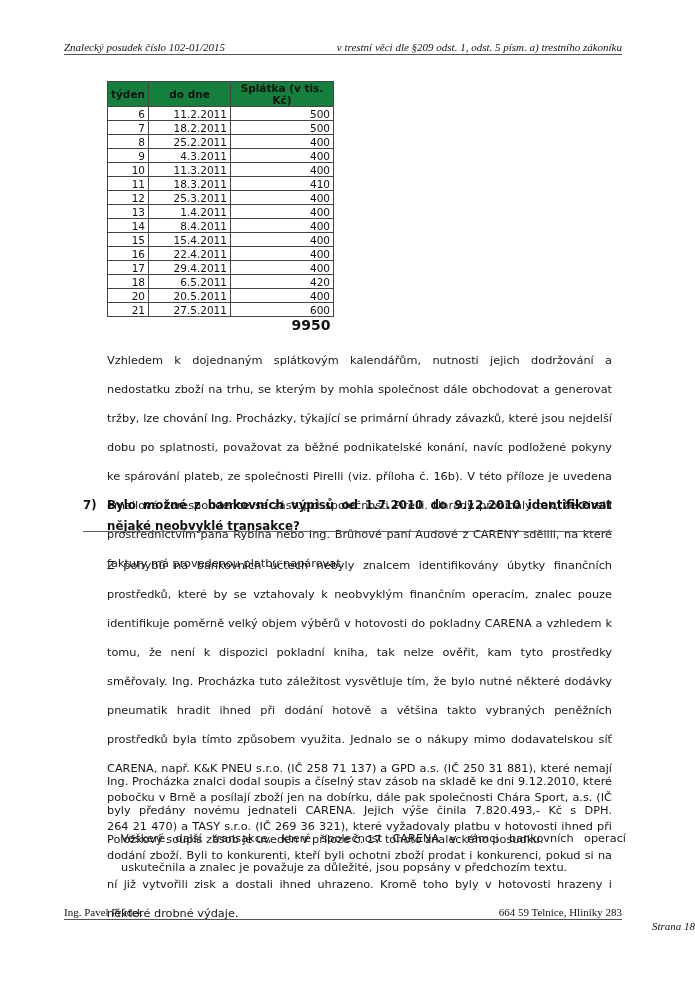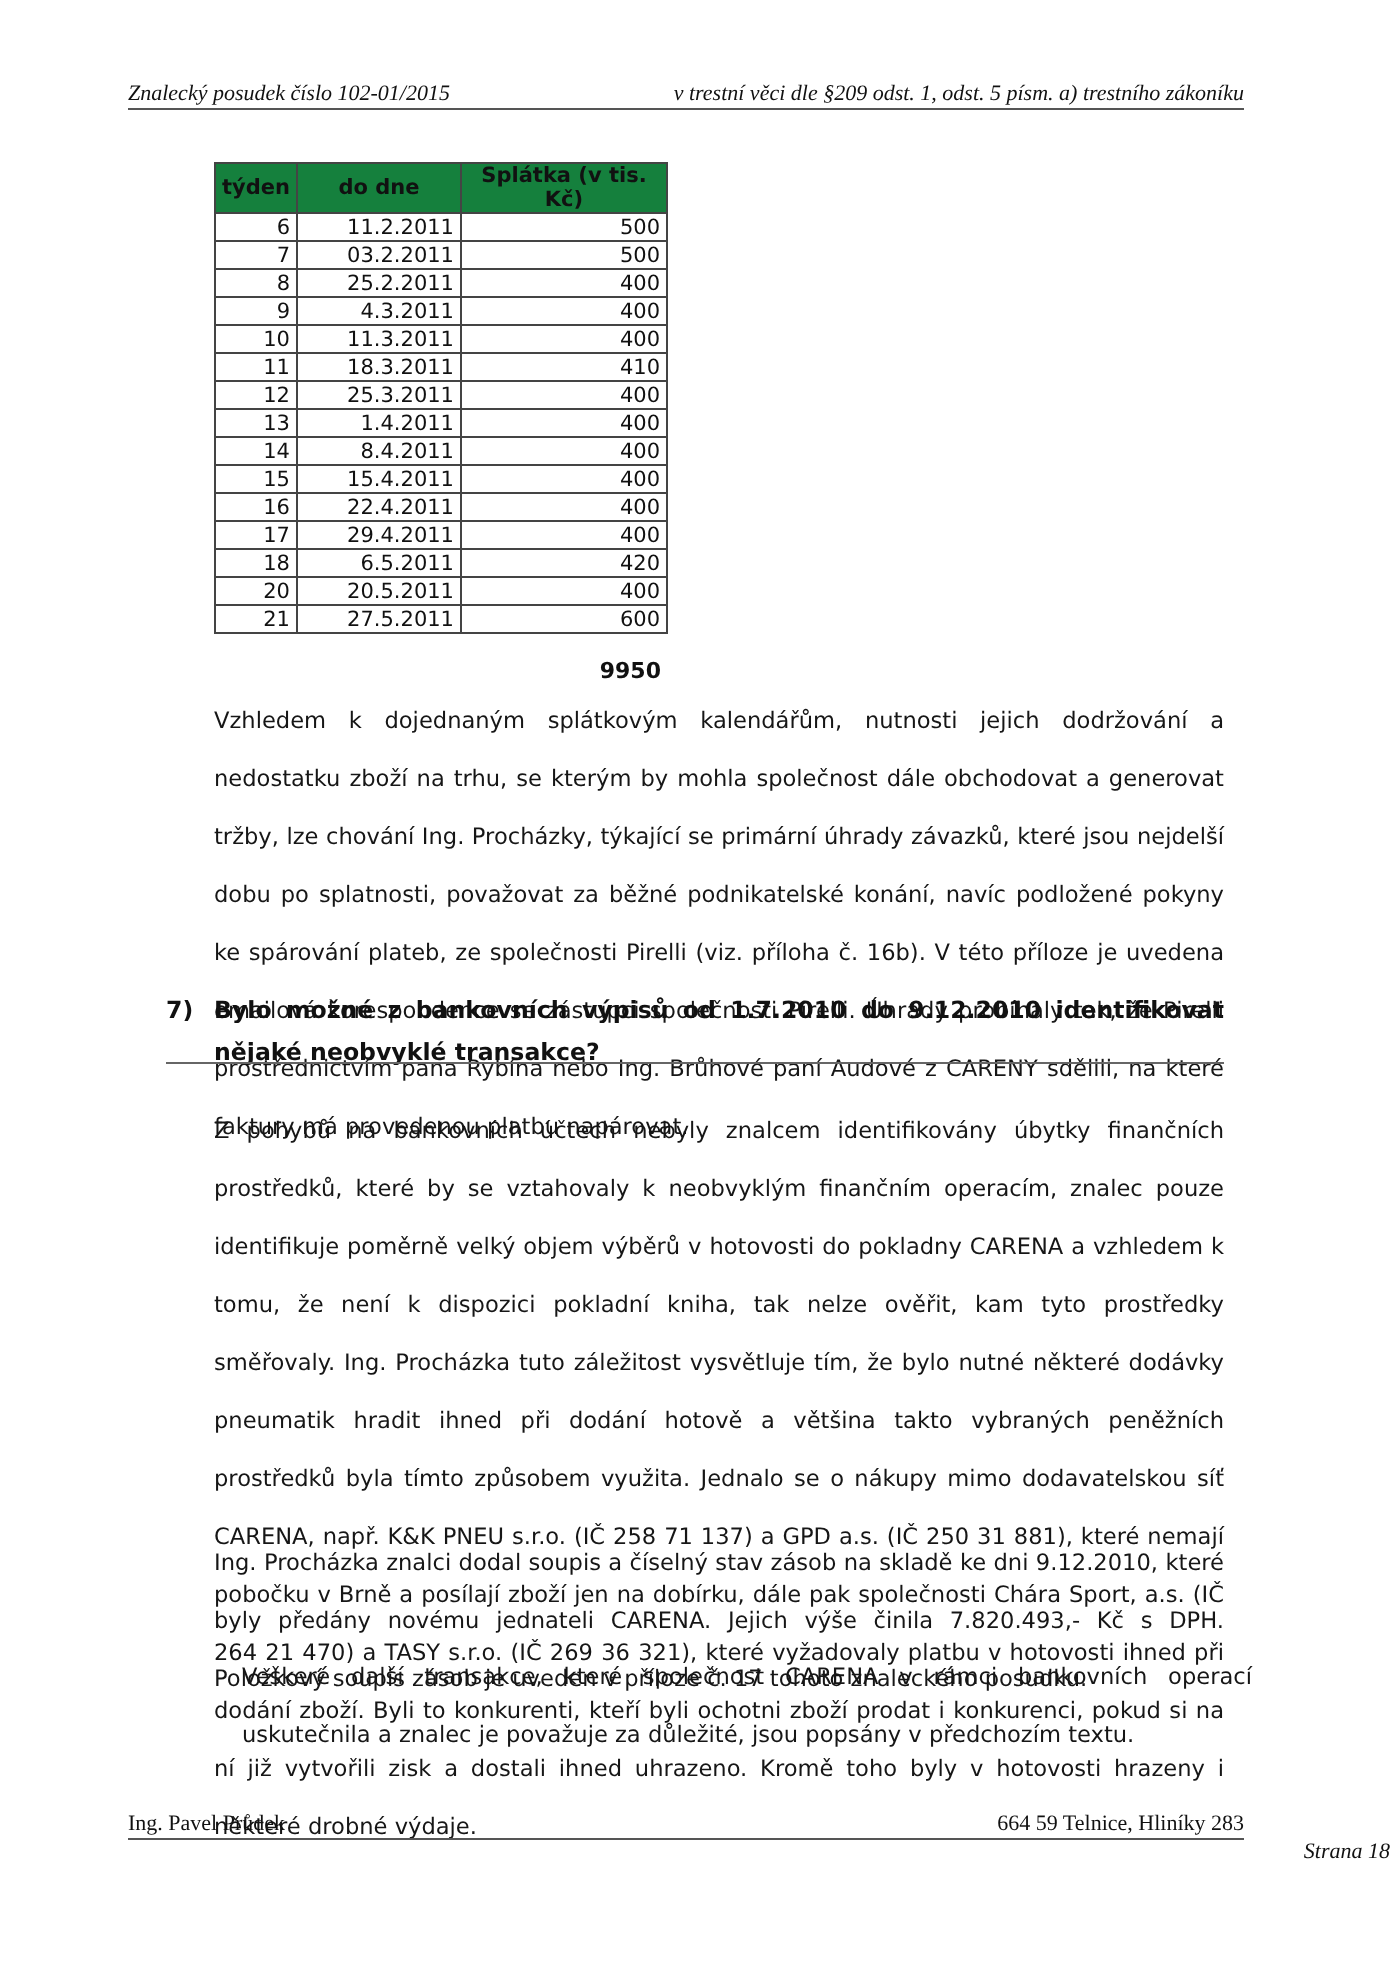--- a/index.html
+++ b/index.html
@@ -13,21 +13,21 @@
   .hdr .r { position: absolute; right: 0; top: 2px; }
 
   table.pay { position: absolute; left: 107px; top: 81px; border-collapse: collapse;
               font-family: "DejaVu Sans", sans-serif; font-size: 10.5px; }
   table.pay th, table.pay td { border: 1px solid #444; height: 13px; padding: 0 3px; line-height: 12px; }
   table.pay th { background: #15803d; font-weight: bold; text-align: center; }
   table.pay td { text-align: right; }
   table.pay td.c1 { width: 34px; }
   table.pay td.c2 { width: 75px; }
   table.pay td.c3 { width: 96px; }
-  table.pay tr.total td { border: none; font-weight: bold; font-size: 11px; padding-top: 12px; margin-top: 32px; }
+  table.pay tr.total td { border: none; font-weight: bold; font-size: 14px; padding-top: 1px; margin-top: 32px; }
 
   .txt { position: absolute; left: 107px; width: 505px; font-family: "DejaVu Sans", sans-serif;
          font-size: 11.3px; line-height: 29px; text-align: justify; color: #161616; }
   .txt p { margin: 0; }
 
   .q { position: absolute; left: 83px; top: 495px; width: 529px; font-family: "DejaVu Sans", sans-serif;
        font-weight: bold; font-size: 11.8px; line-height: 20.5px; }
   .q .num { position: absolute; left: 0; top: 0; }
   .q .body { margin-left: 24px; text-align: justify; text-align-last: left; }
   .qline { position: absolute; left: 83px; top: 531px; width: 529px; border-top: 1px solid #666; }
@@ -58,21 +58,21 @@
       </tr>
     </thead>
     <tbody>
       <tr>
           <td class="c1">6</td>
           <td class="c2">11.2.2011</td>
           <td class="c3">500</td>
         </tr>
       <tr>
           <td class="c1">7</td>
-          <td class="c2">03.2.2011</td>
+          <td class="c2">18.2.2011</td>
           <td class="c3">500</td>
         </tr>
       <tr>
           <td class="c1">8</td>
           <td class="c2">25.2.2011</td>
           <td class="c3">400</td>
         </tr>
       <tr>
           <td class="c1">9</td>
           <td class="c2">4.3.2011</td>

